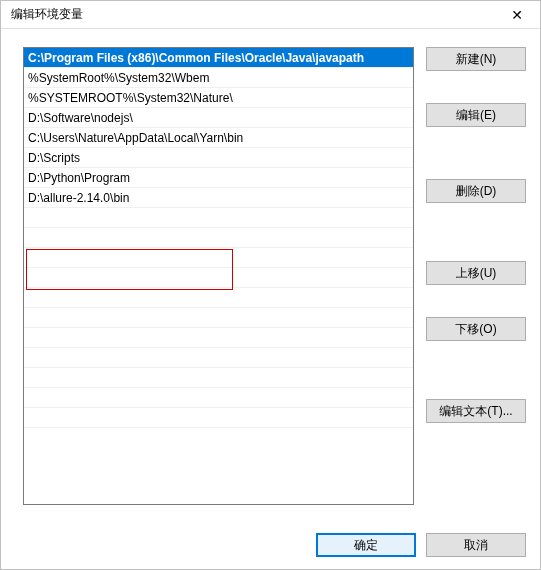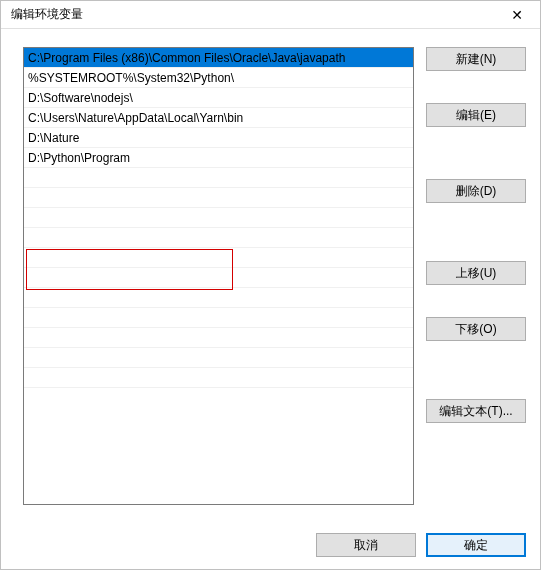--- a/index.html
+++ b/index.html
@@ -59,21 +59,22 @@
     line-height: 20px;
     padding: 0 4px;
     white-space: nowrap;
     overflow: hidden;
     text-overflow: clip;
     border-bottom: 1px solid #f0f0f0;
     cursor: default;
   }
   .row.selected {
     background: #0078d7;
-    color: #000000;
+    color: #ffffff;
+    font-weight: bold;
   }
   .highlight-rect {
     position: absolute;
     border: 1px solid #d40000;
     pointer-events: none;
   }
   .btncol {
     width: 100px;
     display: flex;
     flex-direction: column;
@@ -113,25 +114,27 @@
   <div class="titlebar">
     <span class="title">编辑环境变量</span>
     <div class="close">
       <span>✕</span>
     </div>
   </div>
 
   <div class="content">
     <div class="listbox">
       <div class="row selected">C:\Program Files (x86)\Common Files\Oracle\Java\javapath</div>
-      <div class="row">%SYSTEMROOT%\System32\Python\</div>
+      <div class="row">%SystemRoot%\System32\Wbem</div>
+      <div class="row">%SYSTEMROOT%\System32\Nature\</div>
       <div class="row">D:\Software\nodejs\</div>
       <div class="row">C:\Users\Nature\AppData\Local\Yarn\bin</div>
-      <div class="row">D:\Nature</div>
+      <div class="row">D:\Scripts</div>
       <div class="row">D:\Python\Program</div>
+      <div class="row">D:\allure-2.14.0\bin</div>
       <div class="row"></div>
       <div class="row"></div>
       <div class="row"></div>
       <div class="row"></div>
       <div class="row"></div>
       <div class="row"></div>
       <div class="row"></div>
       <div class="row"></div>
       <div class="row"></div>
       <div class="row"></div>
@@ -149,16 +152,16 @@
       <div class="spacer-lg"></div>
       <button class="btn">上移(U)</button>
       <div class="spacer-sm"></div>
       <button class="btn">下移(O)</button>
       <div class="spacer-lg"></div>
       <button class="btn">编辑文本(T)...</button>
     </div>
   </div>
 
   <div class="footer">
+    <button class="btn default">确定</button>
     <button class="btn">取消</button>
-    <button class="btn default">确定</button>
   </div>
 </div>
 
 </body></html>

